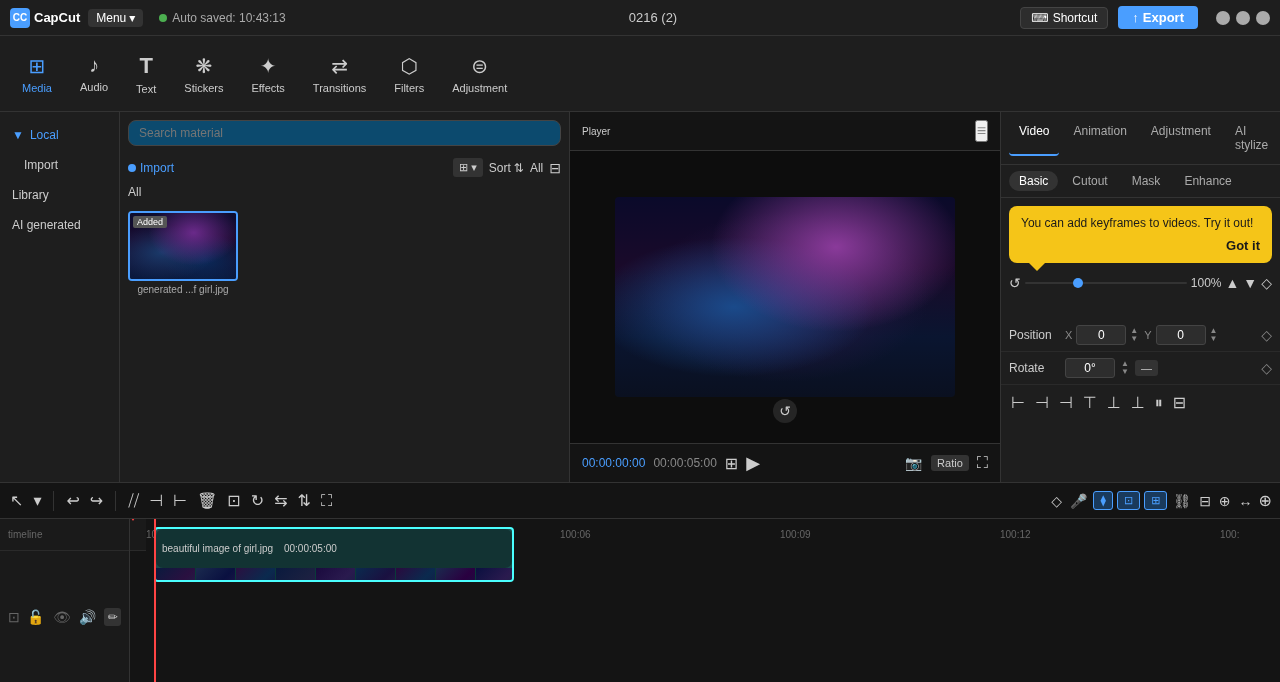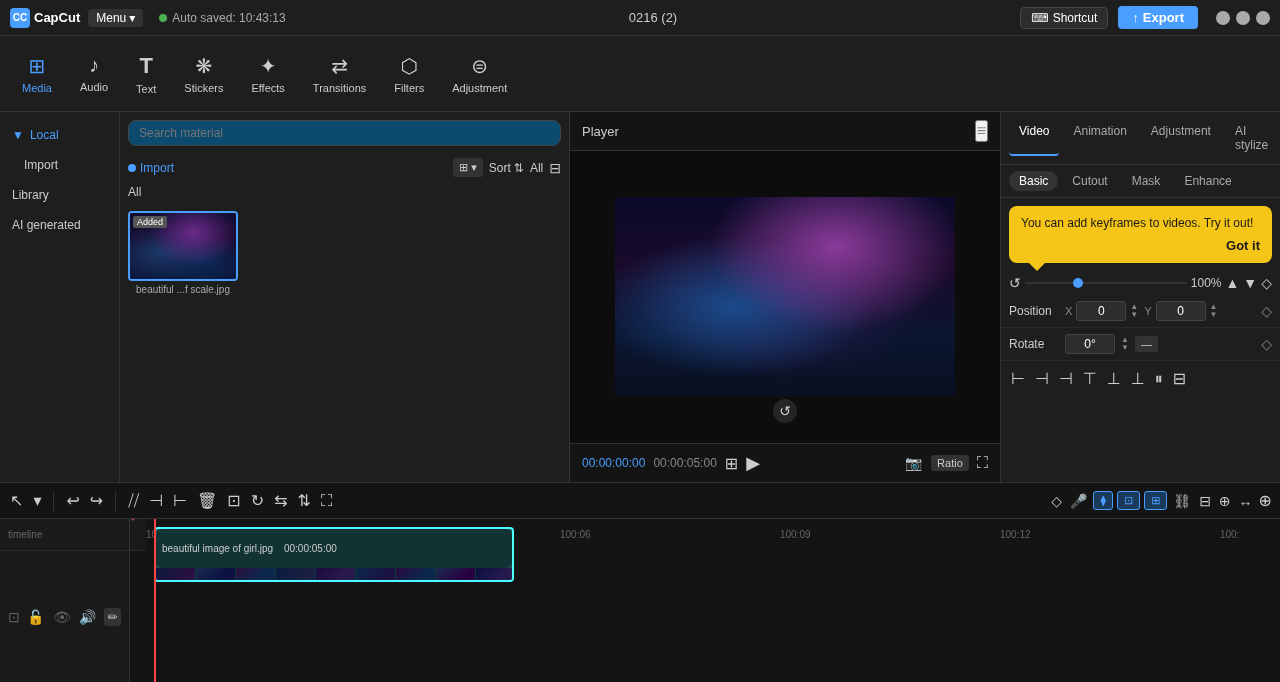--- a/index.html
+++ b/index.html
@@ -49,21 +49,21 @@
     .media-grid { padding: 8px; display: flex; flex-wrap: wrap; gap: 8px; }
     .media-item { width: 110px; cursor: pointer; }
     .media-thumb { width: 110px; height: 70px; border-radius: 4px; overflow: hidden; position: relative; border: 2px solid #4a9eff; }
     .media-thumb-inner { width: 100%; height: 100%; background: linear-gradient(135deg, #1a1a3e 0%, #2d1b4e 30%, #1a2a4e 60%, #0d1a3e 100%); display: flex; align-items: center; justify-content: center; }
     .added-badge { position: absolute; top: 3px; left: 3px; background: #555; color: #fff; font-size: 9px; padding: 1px 4px; border-radius: 2px; }
     .media-name { font-size: 10px; color: #aaa; margin-top: 3px; text-align: center; overflow: hidden; text-overflow: ellipsis; white-space: nowrap; }
 
     
     .player-panel { flex: 1; background: #141414; display: flex; flex-direction: column; }
     .player-header { display: flex; align-items: center; padding: 8px 12px; border-bottom: 1px solid #333; }
-    .player-title { font-size: 13px; color: #ccc; }
+    .player-title { font-size: 10px; color: #ccc; }
     .player-menu { margin-left: auto; cursor: pointer; color: #888; font-size: 16px; }
     .player-viewport { flex: 1; display: flex; align-items: center; justify-content: center; background: #0d0d0d; position: relative; }
     .player-video { width: 340px; height: 200px; border-radius: 4px; overflow: hidden; }
     .player-video-inner { width: 100%; height: 100%; background: linear-gradient(135deg, #0d1a3e 0%, #1a1a4e 20%, #2d1040 40%, #1a0a30 60%, #0d1a3e 80%, #1a2a4e 100%); }
     .player-rotate-btn { position: absolute; bottom: 12px; width: 24px; height: 24px; background: rgba(255,255,255,0.1); border-radius: 50%; display: flex; align-items: center; justify-content: center; cursor: pointer; font-size: 14px; color: #ccc; }
     .player-controls { display: flex; align-items: center; padding: 8px 12px; border-top: 1px solid #333; gap: 8px; }
     .time-display { font-size: 12px; color: #4a9eff; }
     .time-total { font-size: 12px; color: #888; }
     .ctrl-btn { background: none; border: none; color: #ccc; cursor: pointer; font-size: 14px; }
     .grid-view-btn { background: none; border: none; color: #ccc; cursor: pointer; font-size: 16px; }
@@ -89,21 +89,21 @@
     .keyframe-line { flex: 1; height: 2px; background: #333; position: relative; border-radius: 1px; }
     .keyframe-thumb { position: absolute; left: 30%; width: 10px; height: 10px; background: #4a9eff; border-radius: 50%; top: -4px; }
     .keyframe-val { font-size: 12px; color: #ccc; }
     .kf-btn { background: none; border: none; color: #ccc; cursor: pointer; font-size: 14px; }
 
     .uniform-scale-row { display: flex; align-items: center; padding: 6px 8px; border-bottom: 1px solid #2a2a2a; }
     .uniform-scale-label { flex: 1; font-size: 12px; color: #ccc; }
     .toggle { width: 36px; height: 18px; background: #4a9eff; border-radius: 9px; position: relative; cursor: pointer; }
     .toggle-knob { position: absolute; right: 2px; top: 2px; width: 14px; height: 14px; background: #fff; border-radius: 50%; }
 
-    .position-row { display: flex; align-items: center; padding: 6px 8px; gap: 6px; border-bottom: 1px solid #2a2a2a; }
+    .position-row { display: flex; align-items: center; padding: 6px 8px; gap: 6px; border-bottom: 1px solid #2a2a2a; margin-top: 24px; }
     .position-label { font-size: 12px; color: #ccc; width: 50px; }
     .coord-group { display: flex; align-items: center; gap: 4px; }
     .coord-label { font-size: 11px; color: #888; }
     .coord-input { background: #2d2d2d; border: 1px solid #444; color: #fff; padding: 2px 6px; width: 50px; border-radius: 3px; font-size: 12px; text-align: center; }
     .coord-arrows { display: flex; flex-direction: column; }
     .coord-arr { background: none; border: none; color: #888; cursor: pointer; font-size: 8px; line-height: 1; }
     .diamond-btn { background: none; border: none; color: #888; cursor: pointer; font-size: 14px; margin-left: auto; }
 
     .rotate-row { display: flex; align-items: center; padding: 6px 8px; gap: 6px; border-bottom: 1px solid #2a2a2a; }
     .rotate-label { font-size: 12px; color: #ccc; width: 50px; }
@@ -272,21 +272,21 @@
       <span>All</span>
     </div>
     <div class="media-grid">
       <div class="media-item">
         <div class="media-thumb">
           <div class="media-thumb-inner">
             <div class="sci-fi-girl"></div>
           </div>
           <div class="added-badge">Added</div>
         </div>
-        <div class="media-name">beautiful ...f scale.jpg</div>
+        <div class="media-name">generated ...f girl.jpg</div>
       </div>
     </div>
   </div>
 
   <div class="player-panel">
     <div class="player-header">
       <span class="player-title">Player</span>
       <button class="player-menu">≡</button>
     </div>
     <div class="player-viewport">

